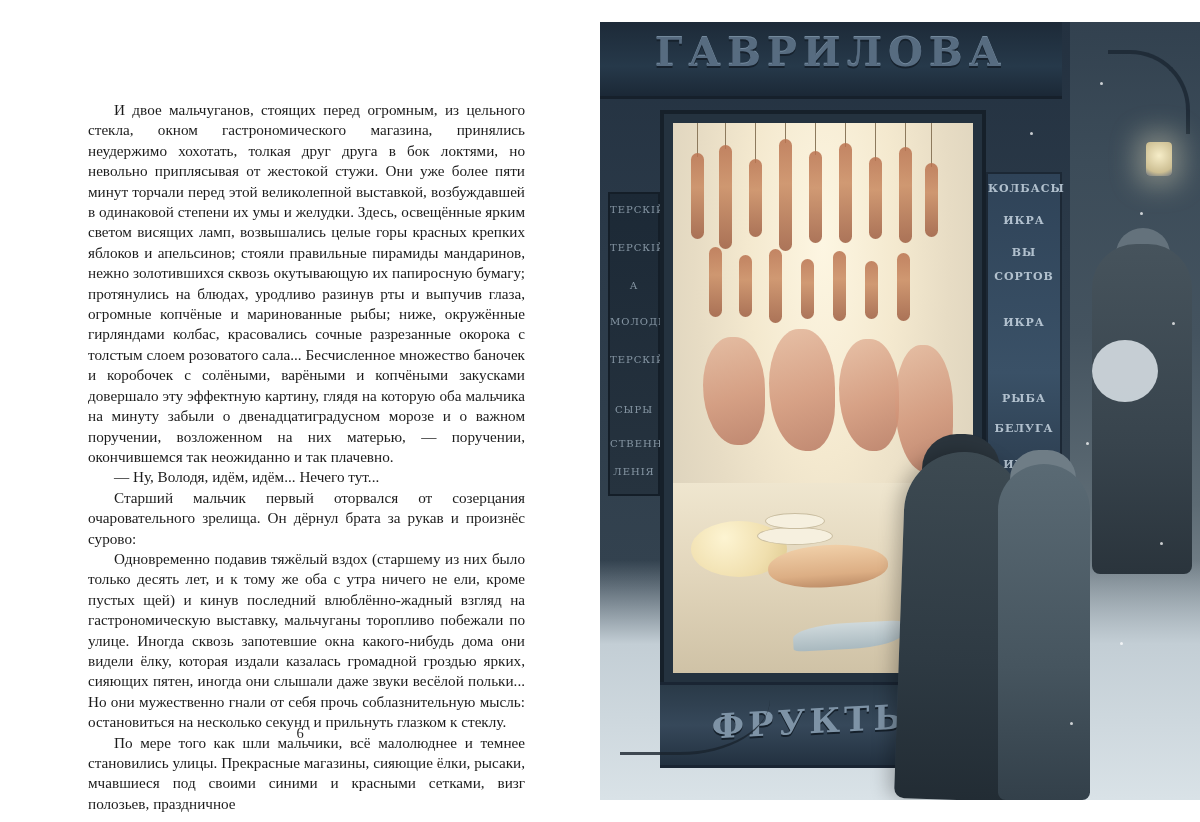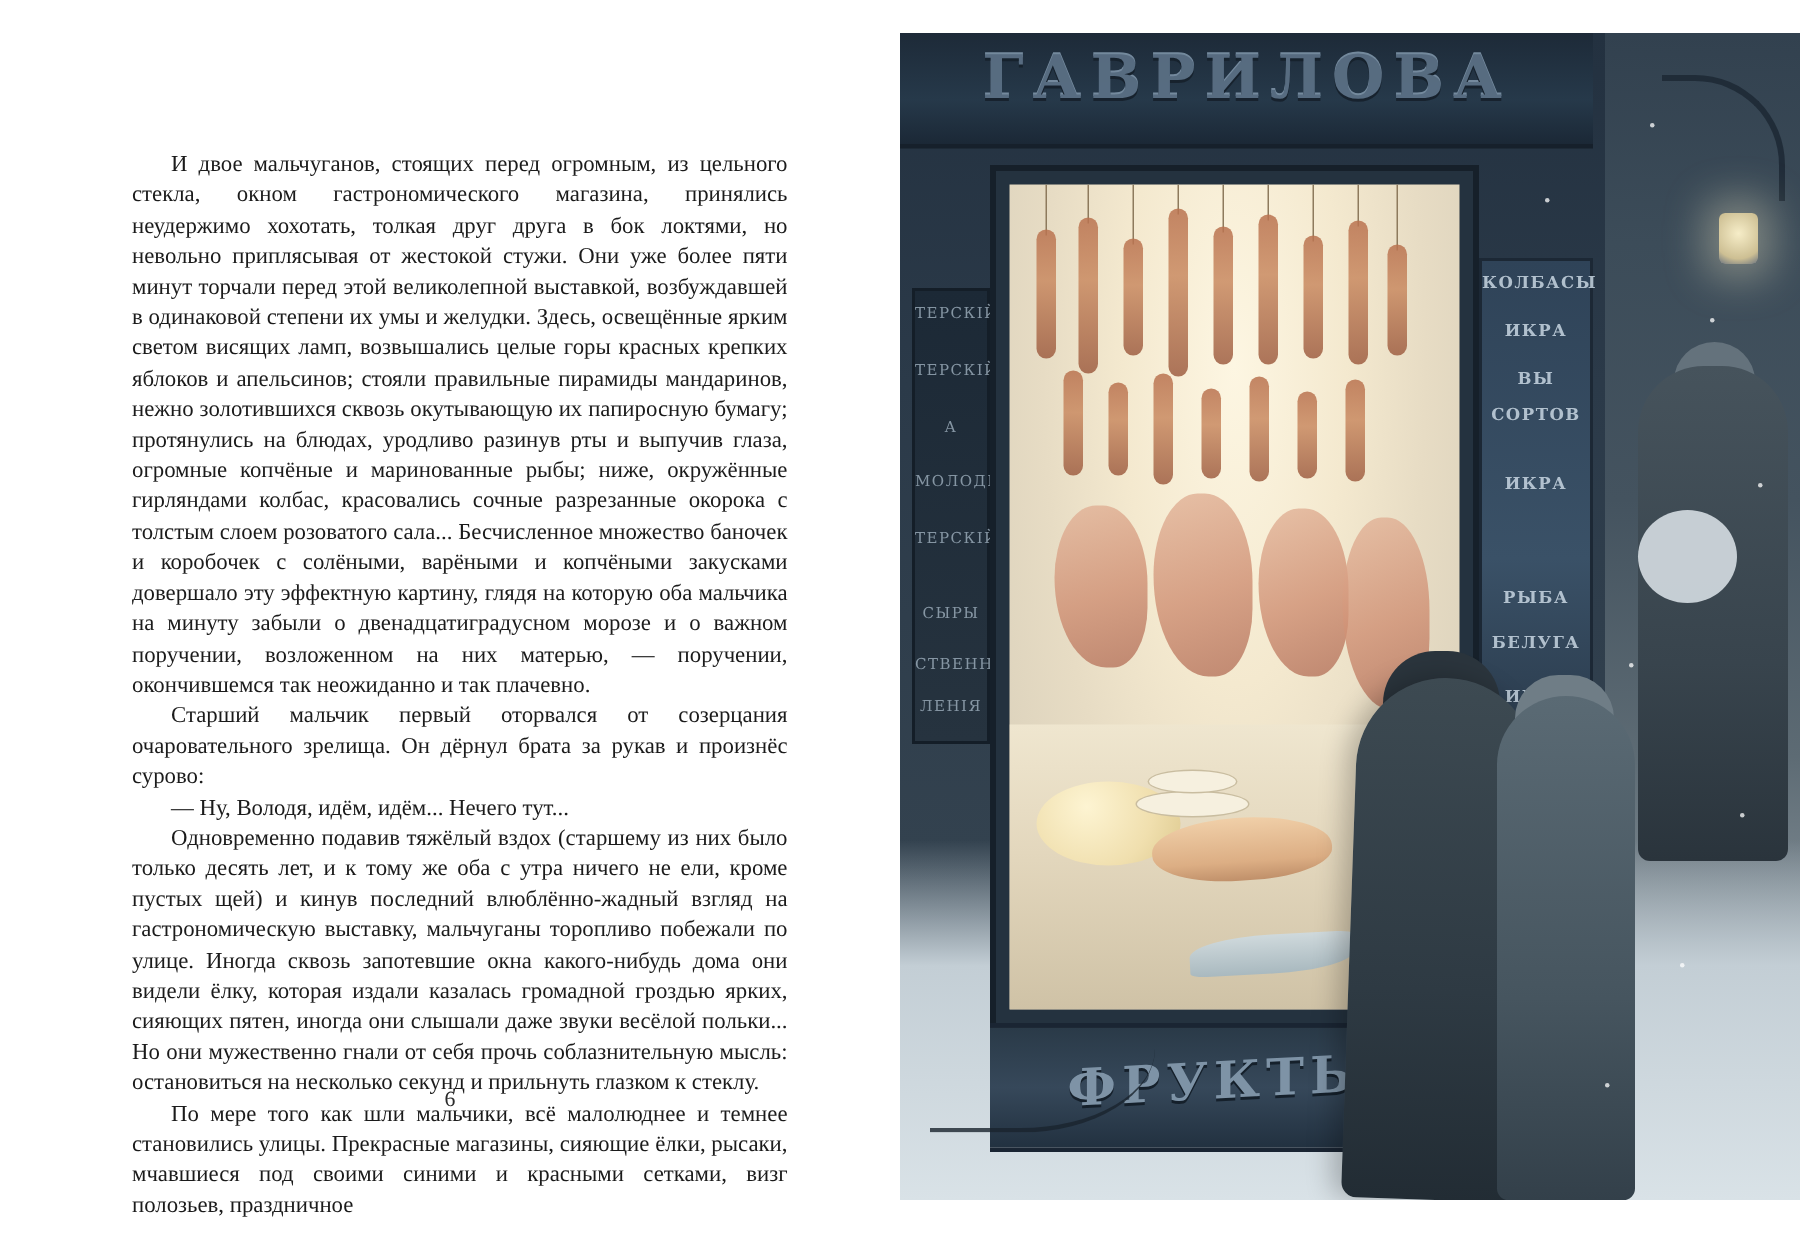--- a/index.html
+++ b/index.html
@@ -375,22 +375,22 @@
   }
 </style>
 </head>
 <body>
 
 <div class="spread">
 
   <div class="page-left">
     <div class="body-text">
       <p>И двое мальчуганов, стоящих перед огромным, из цельного стекла, окном гастрономического магазина, принялись неудержимо хохотать, толкая друг друга в бок локтями, но невольно приплясывая от жестокой стужи. Они уже более пяти минут торчали перед этой великолепной выставкой, возбуждавшей в одинаковой степени их умы и желудки. Здесь, освещённые ярким светом висящих ламп, возвышались целые горы красных крепких яблоков и апельсинов; стояли правильные пирамиды мандаринов, нежно золотившихся сквозь окутывающую их папиросную бумагу; протянулись на блюдах, уродливо разинув рты и выпучив глаза, огромные копчёные и маринованные рыбы; ниже, окружённые гирляндами колбас, красовались сочные разрезанные окорока с толстым слоем розоватого сала... Бесчисленное множество баночек и коробочек с солёными, варёными и копчёными закусками довершало эту эффектную картину, глядя на которую оба мальчика на минуту забыли о двенадцатиградусном морозе и о важном поручении, возложенном на них матерью, — поручении, окончившемся так неожиданно и так плачевно.</p>
+      <p>— Ну, Володя, идём, идём... Нечего тут...</p>
       <p>Старший мальчик первый оторвался от созерцания очаровательного зрелища. Он дёрнул брата за рукав и произнёс сурово:</p>
-      <p>— Ну, Володя, идём, идём... Нечего тут...</p>
       <p>Одновременно подавив тяжёлый вздох (старшему из них было только десять лет, и к тому же оба с утра ничего не ели, кроме пустых щей) и кинув последний влюблённо-жадный взгляд на гастрономическую выставку, мальчуганы торопливо побежали по улице. Иногда сквозь запотевшие окна какого-нибудь дома они видели ёлку, которая издали казалась громадной гроздью ярких, сияющих пятен, иногда они слышали даже звуки весёлой польки... Но они мужественно гнали от себя прочь соблазнительную мысль: остановиться на несколько секунд и прильнуть глазком к стеклу.</p>
       <p>По мере того как шли мальчики, всё малолюднее и темнее становились улицы. Прекрасные магазины, сияющие ёлки, рысаки, мчавшиеся под своими синими и красными сетками, визг полозьев, праздничное</p>
     </div>
     <div class="page-number">6</div>
   </div>
 
   <div class="page-right">
     <div class="illus">
       <div class="bg-night"></div>
       <div class="building"></div>

